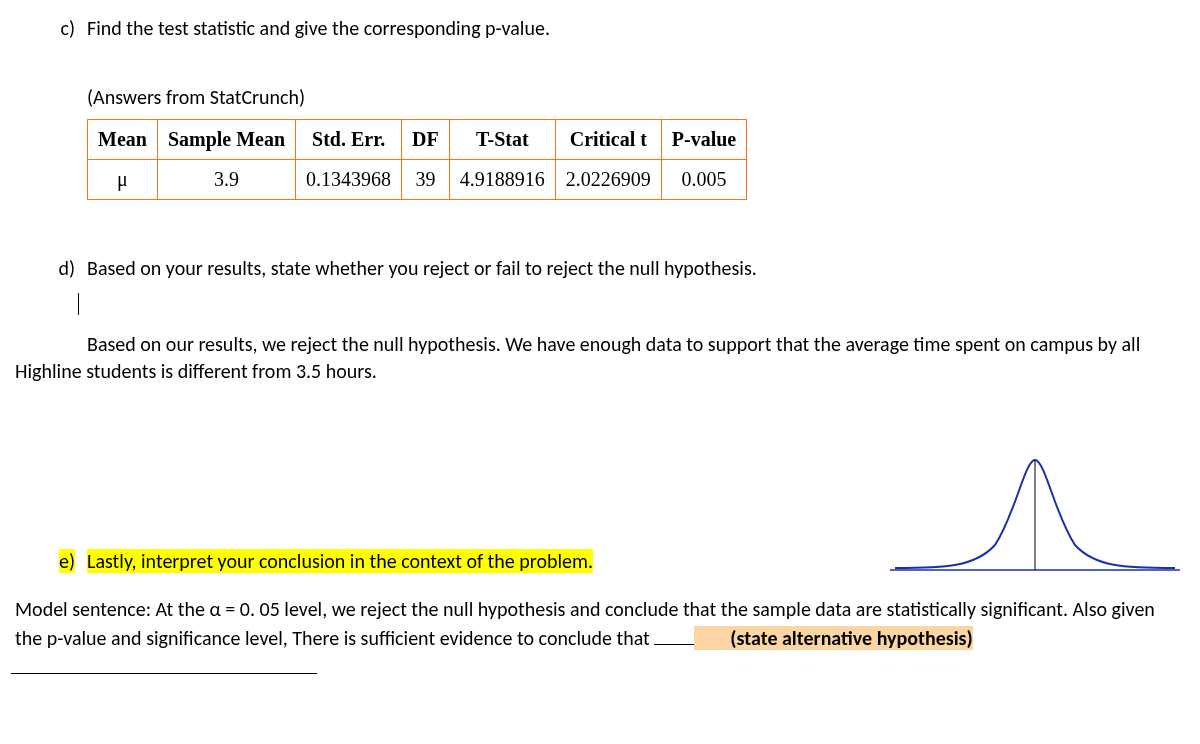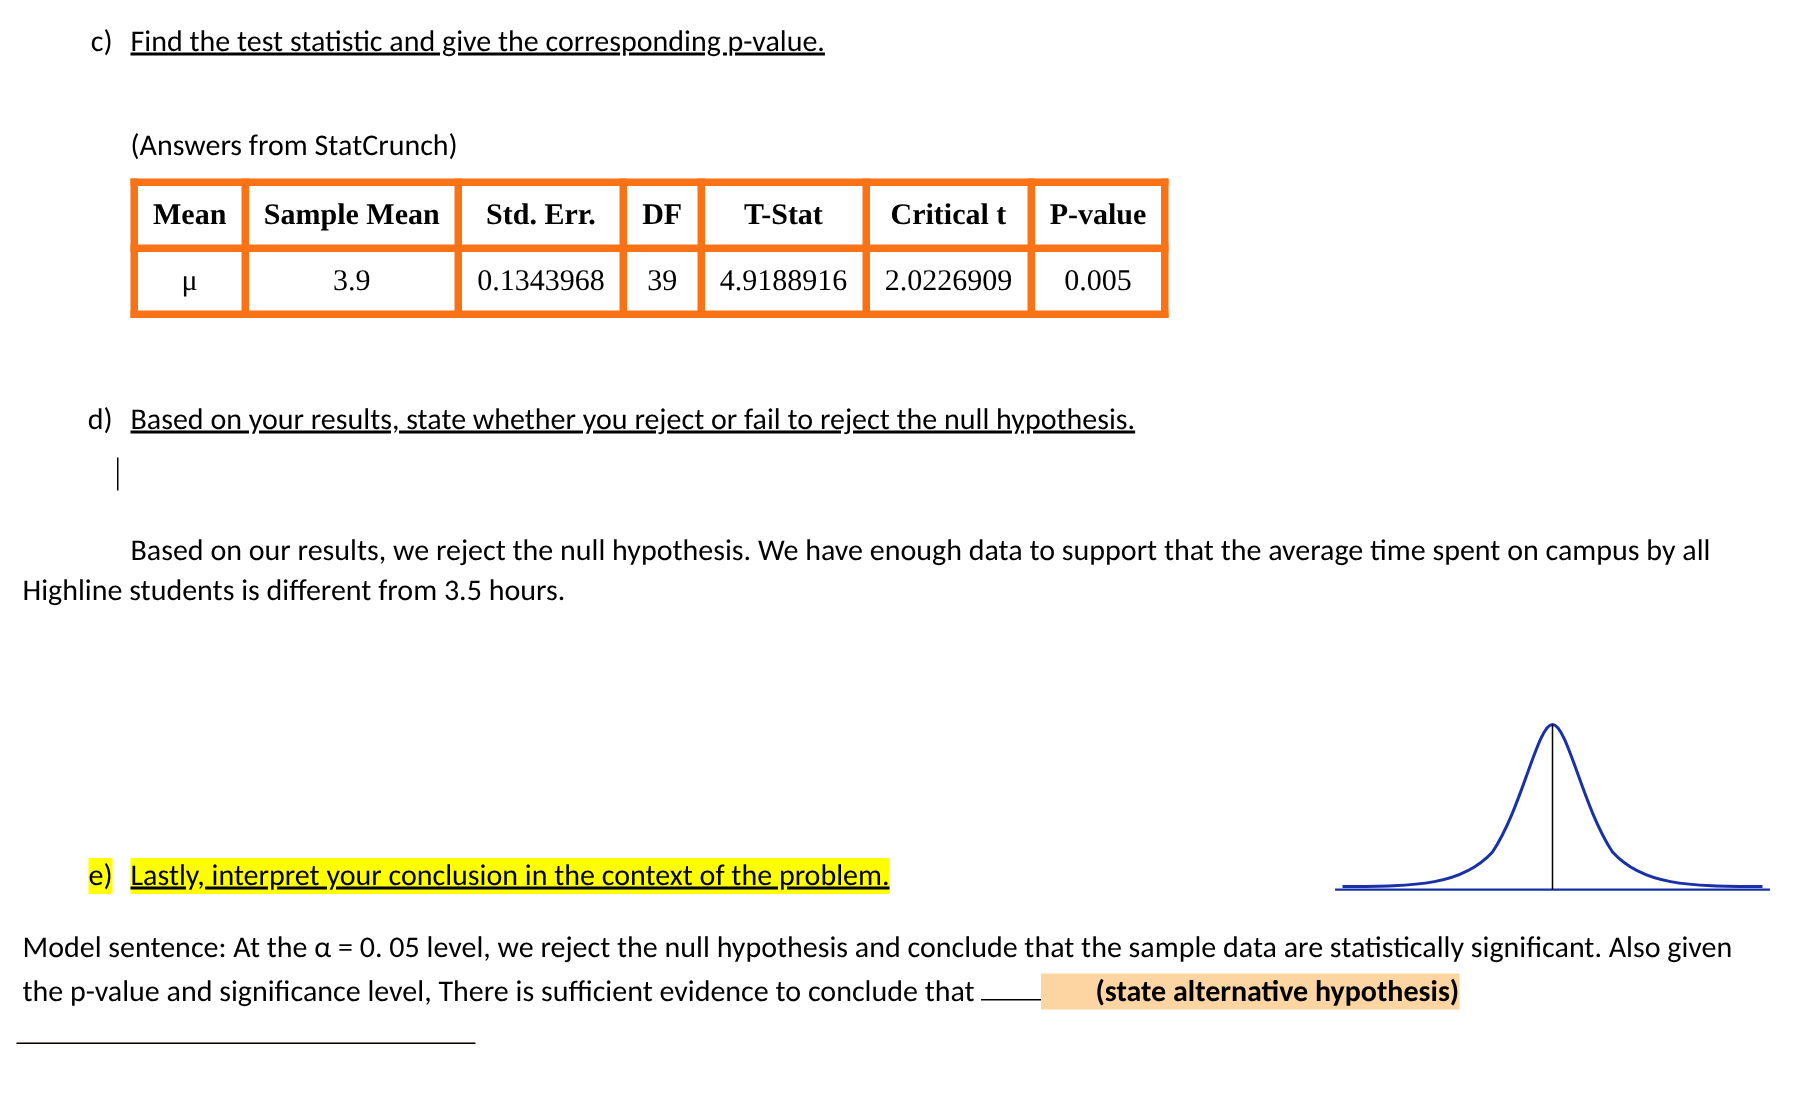--- a/index.html
+++ b/index.html
@@ -17,35 +17,34 @@
     margin-bottom: 8px;
   }
   .question-label {
     width: 60px;
     text-align: right;
     padding-right: 12px;
     flex-shrink: 0;
   }
   .question-text {
     flex: 1;
-    text-decoration: underline;
   }
   .answers-block {
     margin-left: 72px;
     margin-top: 42px;
     margin-bottom: 8px;
   }
   .stat-table {
     border-collapse: collapse;
     margin-left: 72px;
     font-family: "Times New Roman", serif;
     font-size: 20px;
   }
   .stat-table th, .stat-table td {
-    border: 5px solid #f97316;
+    border: 1px solid #f97316;
     padding: 6px 10px;
     text-align: center;
     white-space: nowrap;
   }
   .stat-table th {
     font-weight: bold;
   }
   .stat-table td:first-child {
     font-family: "Times New Roman", serif;
   }
@@ -54,21 +53,21 @@
   }
   .cursor {
     display: inline-block;
     width: 1px;
     height: 22px;
     background: #000;
     vertical-align: text-bottom;
     margin-left: 63px;
   }
   .answer-paragraph {
-    margin-top: 25px;
+    margin-top: 14px;
     margin-bottom: 8px;
   }
   .highlight-yellow {
     background: #ffff00;
   }
   .highlight-orange {
     background: #fcd5a2;
     padding-left: 36px;
   }
   .curve-container {

